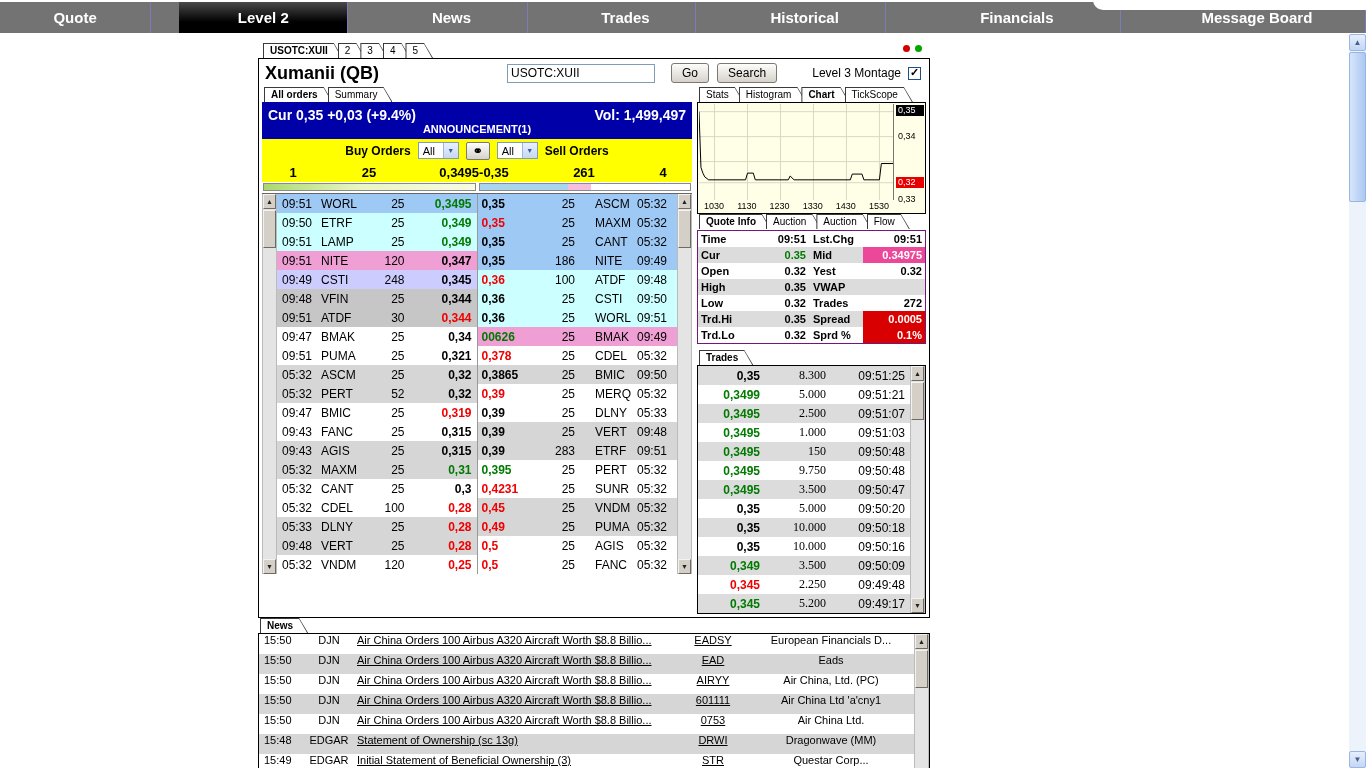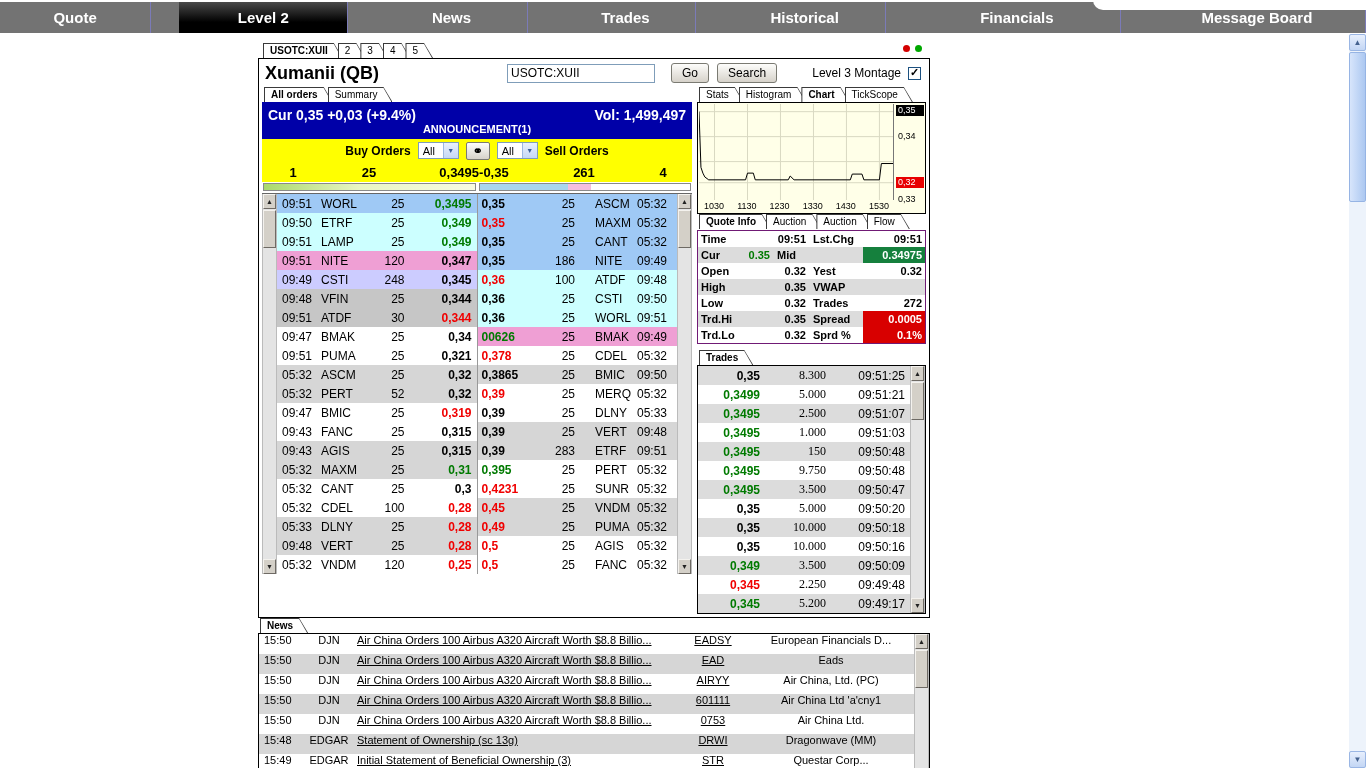--- a/index.html
+++ b/index.html
@@ -117,21 +117,21 @@
     justify-content:space-between;font-size:9px;}
   .qtable{border:1px solid #701a75;margin-top:1px;}
   .qrow{display:flex;height:16px;align-items:center;font-size:11px;}
   .qrow:nth-child(even){background:#DCDCDC;}
   .ql{font-weight:bold;padding-left:3px;width:40px;}
   .qv{flex:1;text-align:right;font-weight:bold;padding-right:5px;}
   .ql2{width:52px;padding-left:2px;}
   .qv2{flex:0 0 62px;text-align:right;font-weight:bold;padding-right:3px;height:100%;
     display:flex;align-items:center;justify-content:flex-end;}
   .txt-green{color:#007A00;}
-  .cell-green{background:#15803d;color:#fff;margin-left:36px;}
+  .cell-green{background:#ec4899;color:#fff;}
   .cell-red{background:#D80000;color:#fff;}
   .gap6{height:6px;}
   .trades-box{border:1px solid #000;display:flex;height:249px;overflow:hidden;}
   .ttable{flex:1;min-width:0;}
   .trow{display:flex;height:19px;align-items:center;font-size:12px;}
   .trow:nth-child(odd){background:#DCDCDC;}
   .t-px{width:62px;text-align:right;font-weight:bold;}
   .t-sz{flex:1;text-align:right;padding-right:6px;font-family:Liberation Serif, serif;}
   .t-time{width:78px;text-align:right;padding-right:5px;}
 

